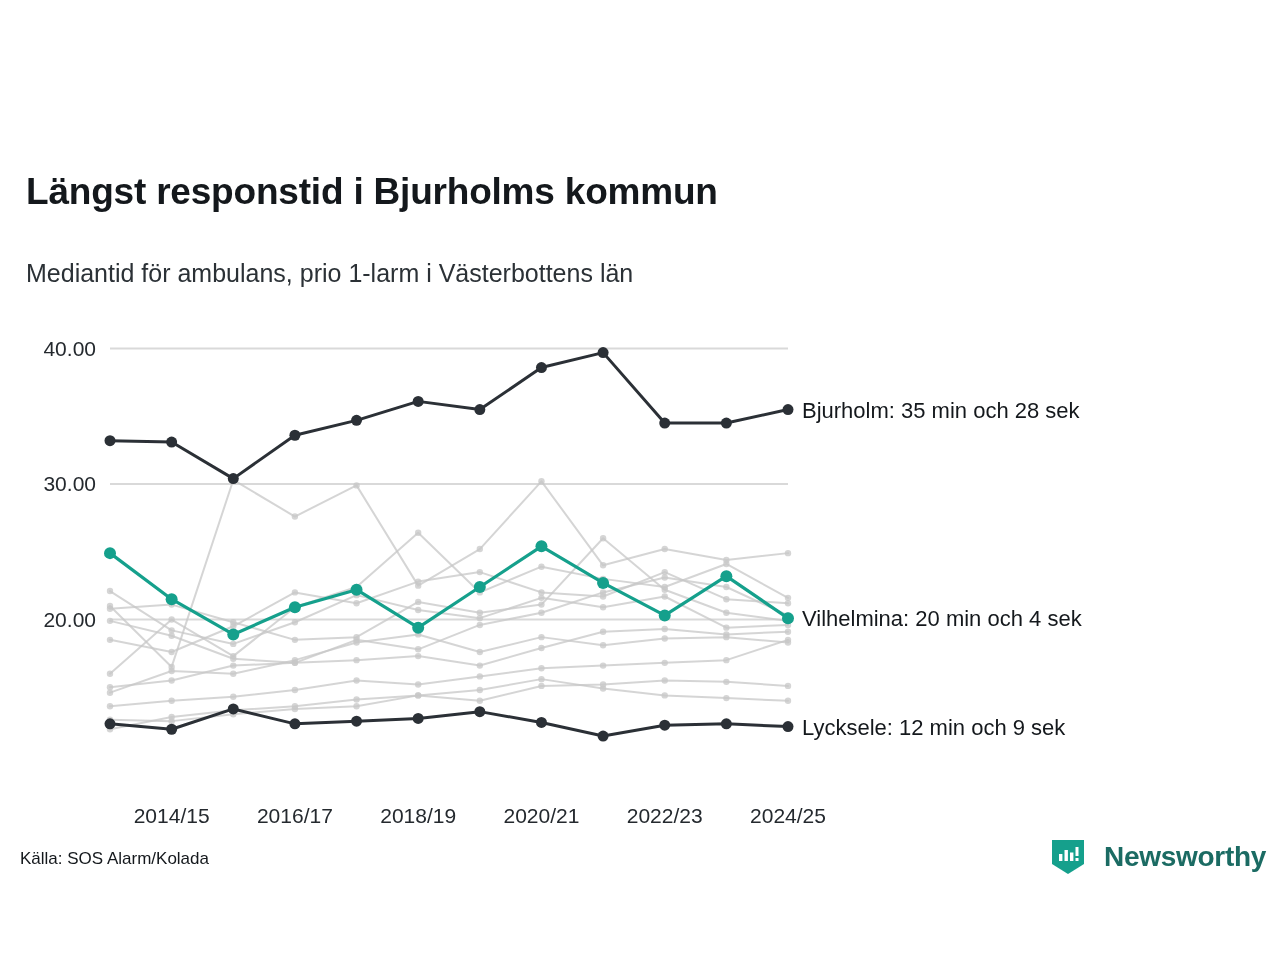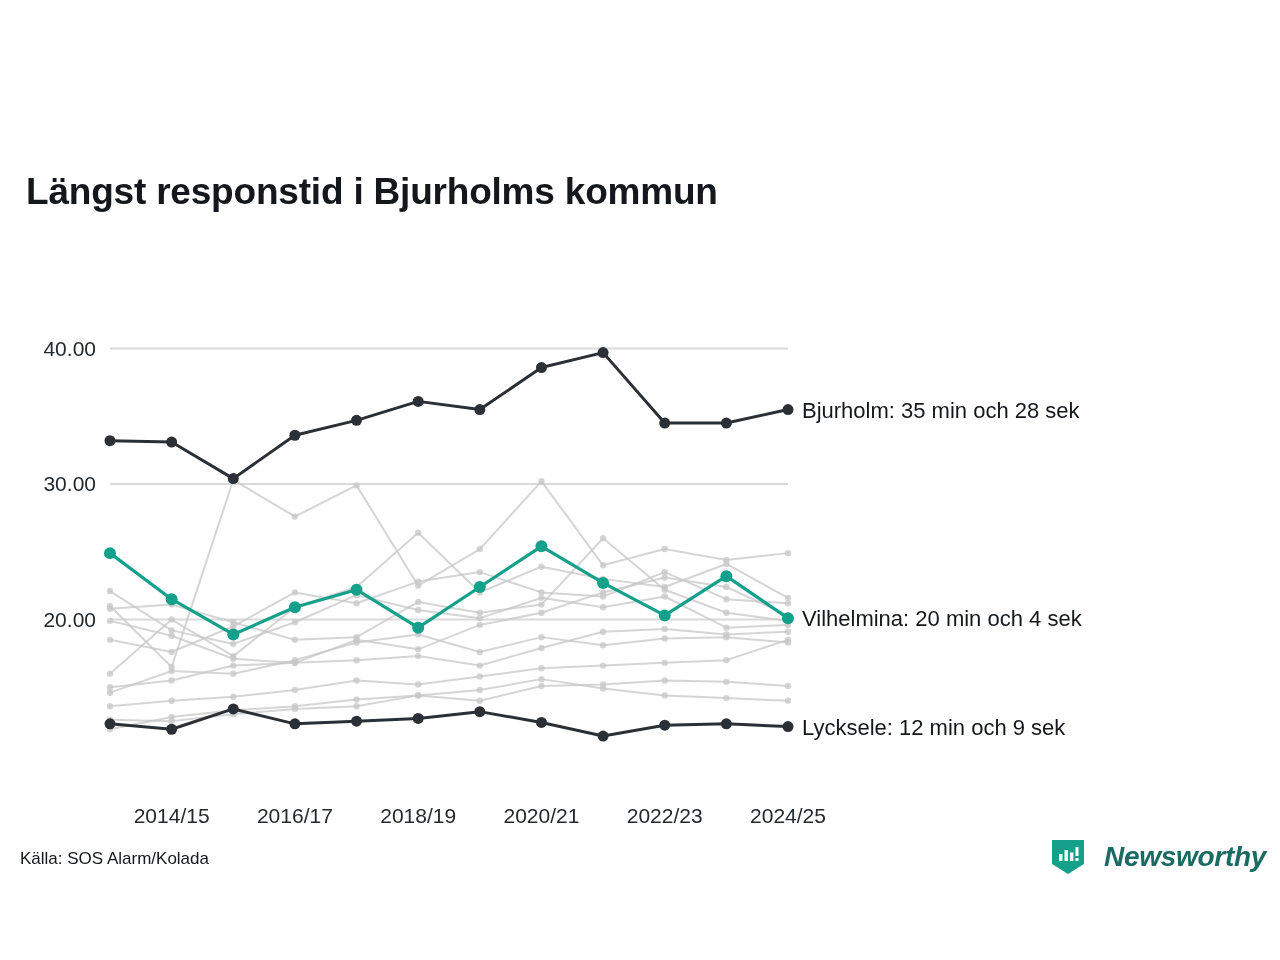--- a/index.html
+++ b/index.html
@@ -69,39 +69,39 @@
     font-size: 17px;
     color: #14181c;
   }
   .brand {
     position: absolute;
     right: 14px;
     top: 795px;
     display: flex;
     align-items: center;
     gap: 18px;
-    font-style: italic;
   }
   .brand-name {
     font-size: 28px;
     font-weight: bold;
     color: #1b6b63;
     letter-spacing: -0.3px;
   }
   .brand-mark {
     width: 36px;
     height: 38px;
   }
 </style>
 </head>
 <body>
 
 <div class="page">
 
   <div class="title">Längst responstid i Bjurholms kommun</div>
+  <div class="subtitle">Mediantid för ambulans, prio 1-larm i Västerbottens län</div>
 
   <div class="chart-area">
     <svg class="plot" id="plot-svg" width="1280" height="520">
         <line x1="110" y1="306.51612903225805" x2="788" y2="306.51612903225805" stroke="#d9d9d9" stroke-width="2"></line>
         <text x="96" y="313.51612903225805" text-anchor="end" class="ylabel">20.00</text>
         <line x1="110" y1="171.03225806451616" x2="788" y2="171.03225806451616" stroke="#d9d9d9" stroke-width="2"></line>
         <text x="96" y="178.03225806451616" text-anchor="end" class="ylabel">30.00</text>
         <line x1="110" y1="35.548387096774206" x2="788" y2="35.548387096774206" stroke="#d9d9d9" stroke-width="2"></line>
         <text x="96" y="42.548387096774206" text-anchor="end" class="ylabel">40.00</text>
         <text x="171.63636363636363" y="510" text-anchor="middle" class="xlabel">2014/15</text>

